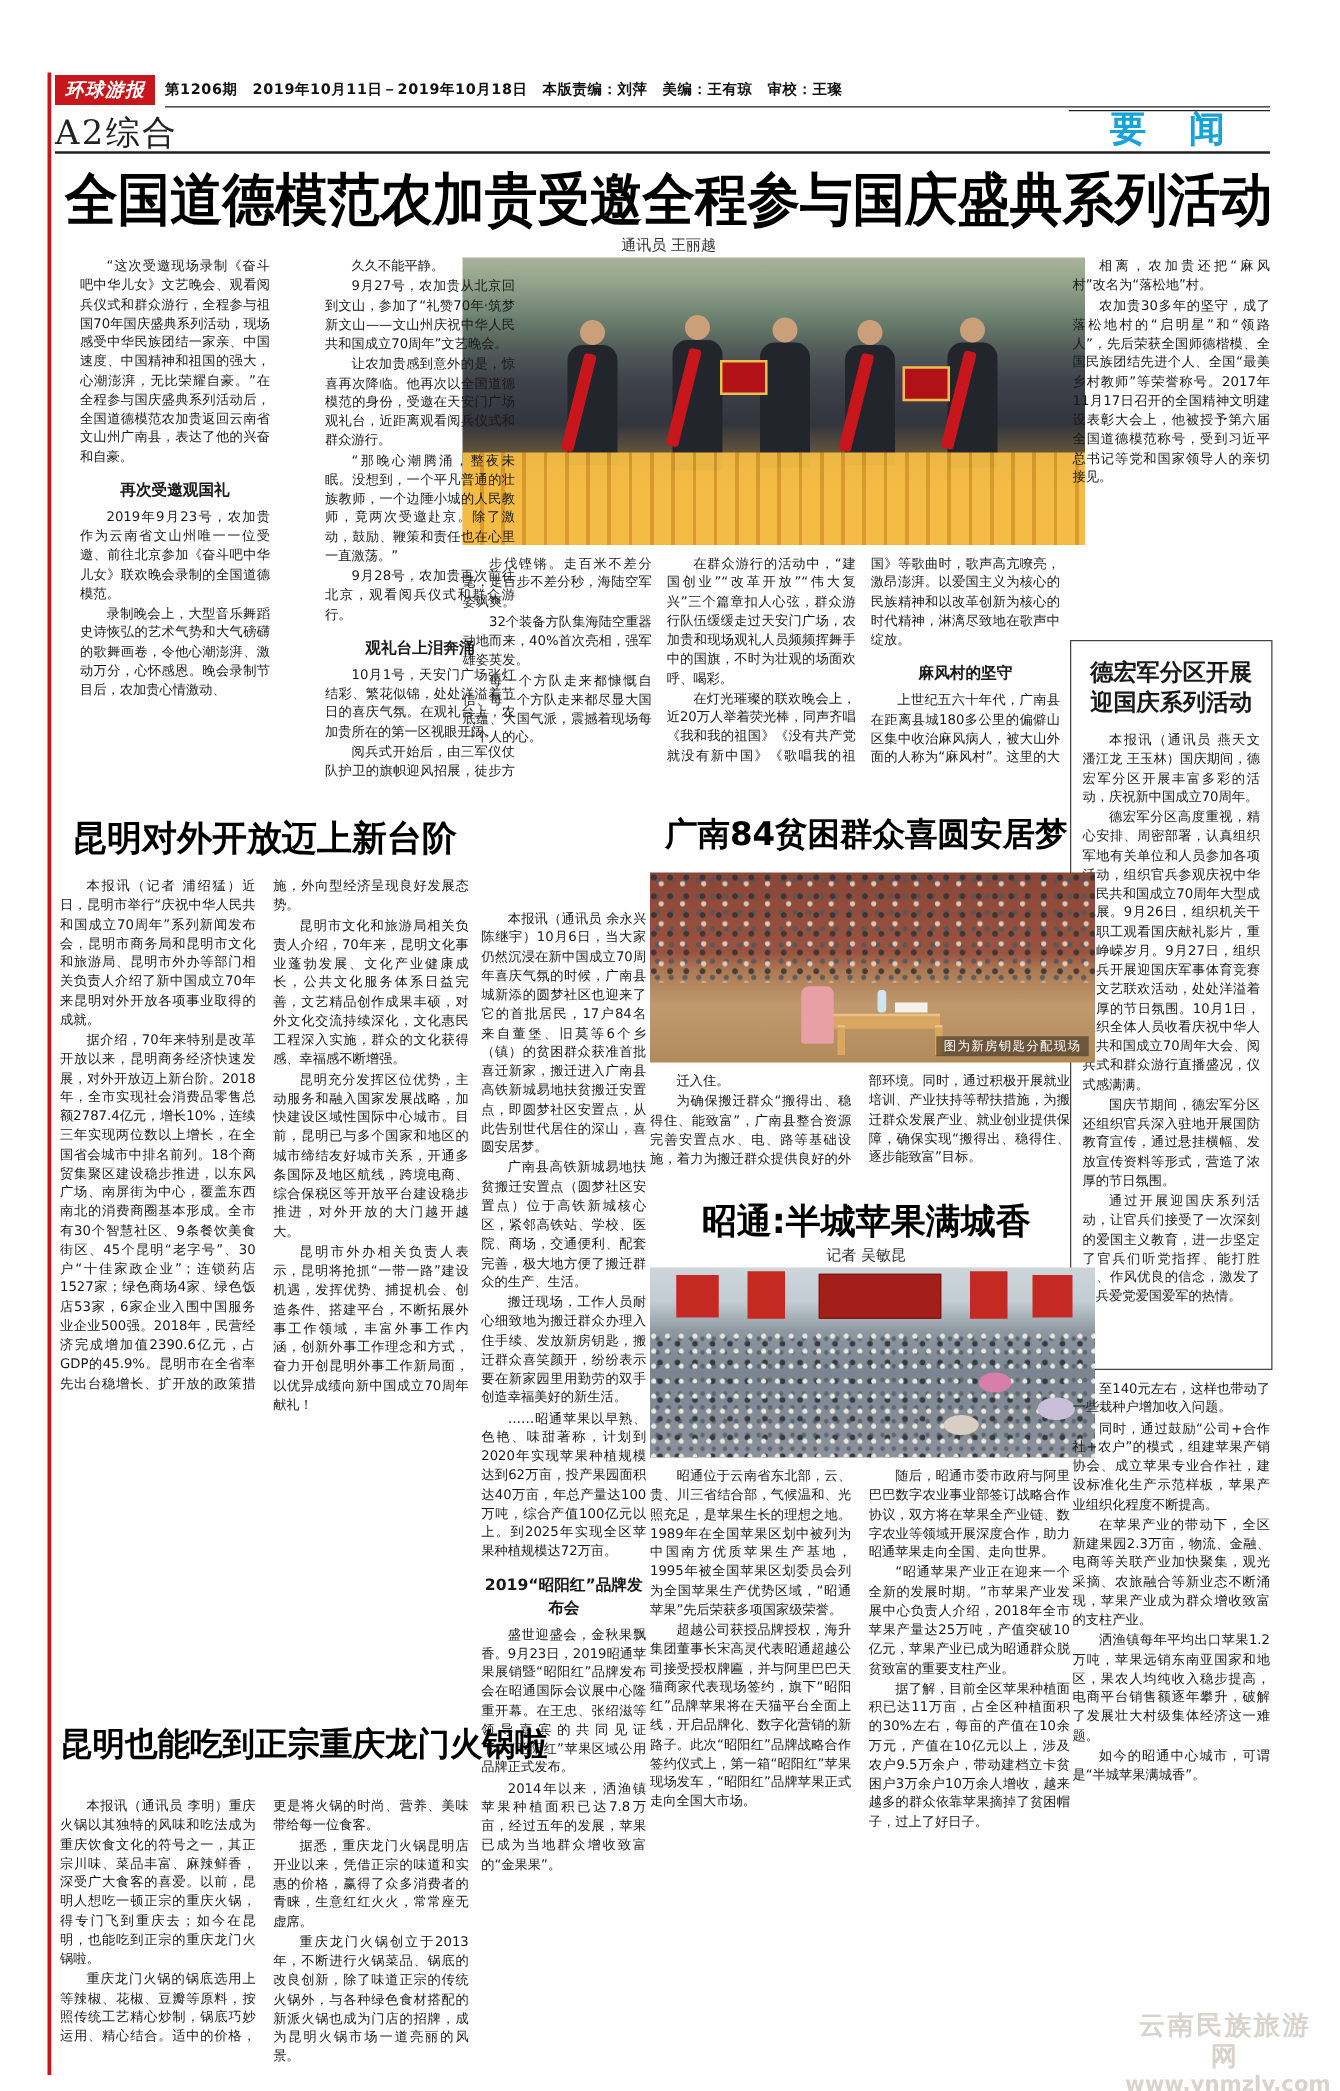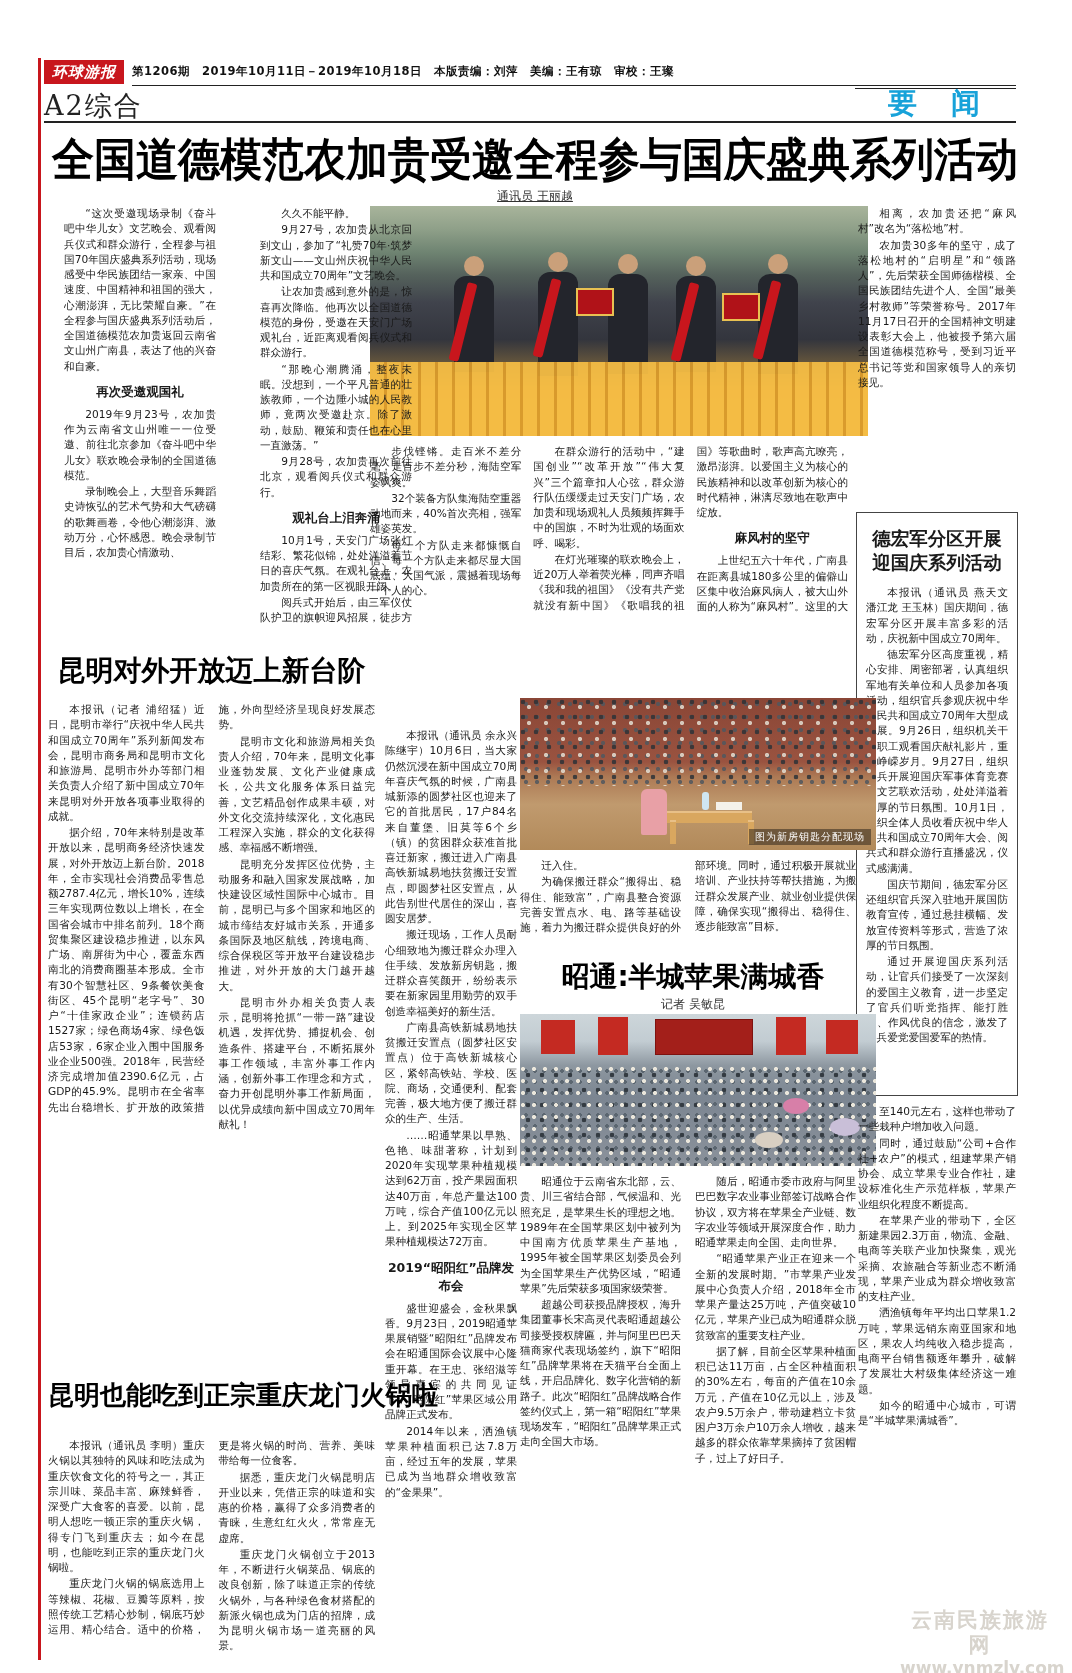--- a/index.html
+++ b/index.html
@@ -77,21 +77,21 @@
 
   <div class="abs logo" style="left:44px;top:60px;width:80px;height:24px;">环球游报</div>
   <div class="abs issue" style="left:132px;top:64px;width:700px;height:16px;">第1206期　2019年10月11日－2019年10月18日　本版责编：刘萍　美编：王有琼　审校：王璨</div>
   <div class="abs rule" style="left:132px;top:85px;width:884px;height:1px;"></div>
   <div class="abs seccode" style="left:44px;top:88px;width:200px;height:30px;">A2综合</div>
   <div class="abs sectag" style="left:888px;top:84px;width:140px;height:34px;">要 闻</div>
   <div class="abs rule" style="left:855px;top:88px;width:161px;height:1px;"></div>
   <div class="abs rule" style="left:44px;top:121px;width:972px;height:2px;"></div>
 
   <div class="abs lead-hl" style="left:52px;top:130px;width:966px;height:56px;">全国道德模范农加贵受邀全程参与国庆盛典系列活动</div>
-  <div class="abs byline" style="left:52px;top:188px;width:966px;height:16px;text-decoration:underline;">通讯员 王丽越</div>
+  <div class="abs byline" style="left:52px;top:188px;width:966px;height:16px;">通讯员 王丽越</div>
 
   <div class="abs photo photo1" style="left:370px;top:206px;width:478px;height:230px;">
     <div class="fig sash" style="left:84px;bottom:28%;"></div>
     <div class="fig sash" style="left:168px;bottom:26%;height:104px;"></div>
     <div class="fig" style="left:238px;bottom:27%;height:100px;"></div>
     <div class="fig sash" style="left:306px;bottom:28%;"></div>
     <div class="fig sash" style="left:388px;bottom:27%;height:100px;"></div>
     <div class="plaque" style="left:206px;bottom:52%;"></div>
     <div class="plaque" style="left:352px;bottom:50%;"></div>
     <div class="seats"></div>
@@ -144,27 +144,28 @@
   <div class="abs txt cols2" style="left:48px;top:702px;width:327px;height:670px;">
       <p class="para">本报讯（记者 浦绍猛）近日，昆明市举行“庆祝中华人民共和国成立70周年”系列新闻发布会，昆明市商务局和昆明市文化和旅游局、昆明市外办等部门相关负责人介绍了新中国成立70年来昆明对外开放各项事业取得的成就。</p>
       <p class="para">据介绍，70年来特别是改革开放以来，昆明商务经济快速发展，对外开放迈上新台阶。2018年，全市实现社会消费品零售总额2787.4亿元，增长10%，连续三年实现两位数以上增长，在全国省会城市中排名前列。18个商贸集聚区建设稳步推进，以东风广场、南屏街为中心，覆盖东西南北的消费商圈基本形成。全市有30个智慧社区、9条餐饮美食街区、45个昆明“老字号”、30户“十佳家政企业”；连锁药店1527家；绿色商场4家、绿色饭店53家，6家企业入围中国服务业企业500强。2018年，民营经济完成增加值2390.6亿元，占GDP的45.9%。昆明市在全省率先出台稳增长、扩开放的政策措施，外向型经济呈现良好发展态势。</p>
       <p class="para">昆明市文化和旅游局相关负责人介绍，70年来，昆明文化事业蓬勃发展、文化产业健康成长，公共文化服务体系日益完善，文艺精品创作成果丰硕，对外文化交流持续深化，文化惠民工程深入实施，群众的文化获得感、幸福感不断增强。</p>
       <p class="para">昆明充分发挥区位优势，主动服务和融入国家发展战略，加快建设区域性国际中心城市。目前，昆明已与多个国家和地区的城市缔结友好城市关系，开通多条国际及地区航线，跨境电商、综合保税区等开放平台建设稳步推进，对外开放的大门越开越大。</p>
       <p class="para">昆明市外办相关负责人表示，昆明将抢抓“一带一路”建设机遇，发挥优势、捕捉机会、创造条件、搭建平台，不断拓展外事工作领域，丰富外事工作内涵，创新外事工作理念和方式，奋力开创昆明外事工作新局面，以优异成绩向新中国成立70周年献礼！</p>
     </div>
 
   <div class="abs txt" style="left:385px;top:728px;width:132px;height:932px;">
       <p class="para">本报讯（通讯员 余永兴 陈继宇）10月6日，当大家仍然沉浸在新中国成立70周年喜庆气氛的时候，广南县城新添的圆梦社区也迎来了它的首批居民，17户84名来自董堡、旧莫等6个乡（镇）的贫困群众获准首批喜迁新家，搬迁进入广南县高铁新城易地扶贫搬迁安置点，即圆梦社区安置点，从此告别世代居住的深山，喜圆安居梦。</p>
+      <p class="para">广南县高铁新城易地扶贫搬迁安置点（圆梦社区安置点）位于高铁新城核心区，紧邻高铁站、学校、医院、商场，交通便利、配套完善，极大地方便了搬迁群众的生产、生活。</p>
       <p class="para">搬迁现场，工作人员耐心细致地为搬迁群众办理入住手续、发放新房钥匙，搬迁群众喜笑颜开，纷纷表示要在新家园里用勤劳的双手创造幸福美好的新生活。</p>
-      <p class="para">广南县高铁新城易地扶贫搬迁安置点（圆梦社区安置点）位于高铁新城核心区，紧邻高铁站、学校、医院、商场，交通便利、配套完善，极大地方便了搬迁群众的生产、生活。</p>
       <p class="para">……昭通苹果以早熟、色艳、味甜著称，计划到2020年实现苹果种植规模达到62万亩，投产果园面积达40万亩，年总产量达100万吨，综合产值100亿元以上。到2025年实现全区苹果种植规模达72万亩。</p>
       <div class="subhead">2019“昭阳红”品牌发布会</div>
       <p class="para">盛世迎盛会，金秋果飘香。9月23日，2019昭通苹果展销暨“昭阳红”品牌发布会在昭通国际会议展中心隆重开幕。在王忠、张绍滋等领导嘉宾的共同见证下，“昭阳红”苹果区域公用品牌正式发布。</p>
       <p class="para">2014年以来，洒渔镇苹果种植面积已达7.8万亩，经过五年的发展，苹果已成为当地群众增收致富的“金果果”。</p>
     </div>
+  <div class="abs hl2" style="left:530px;top:650px;width:326px;height:38px;font-size:26px;">广南84贫困群众喜圆安居梦</div>
   <div class="abs photo photo2" style="left:520px;top:698px;width:336px;height:152px;">
     <div class="crowdtex"></div>
     <div class="desk" style="left:40%;bottom:18%;width:90px;height:10px;"></div>
     <div class="desk" style="left:42%;bottom:4%;width:6px;height:22px;"></div>
     <div class="desk" style="left:64%;bottom:4%;width:6px;height:22px;"></div>
     <div class="paper" style="left:55%;bottom:26%;width:26px;height:8px;"></div>
     <div class="girl" style="left:34%;bottom:10%;width:26px;height:46px;"></div>
     <div class="bottle" style="left:51%;bottom:26%;"></div>
     <div class="caption">图为新房钥匙分配现场</div>
   </div>

